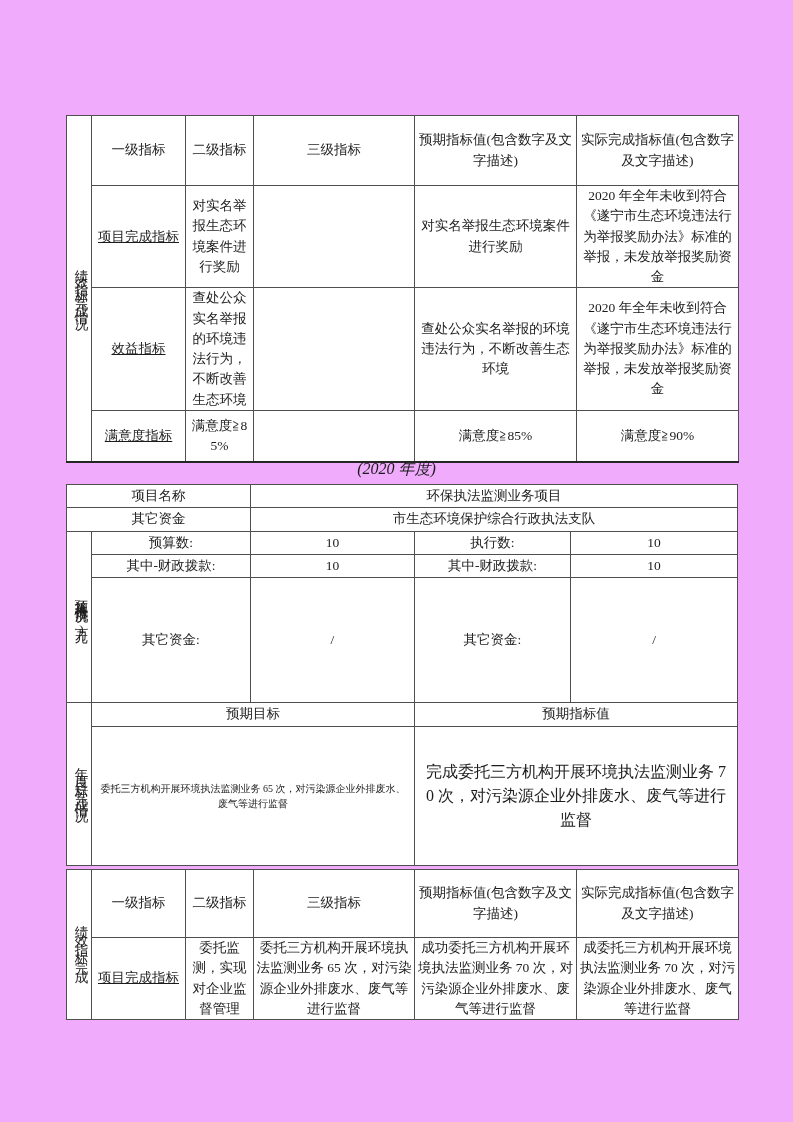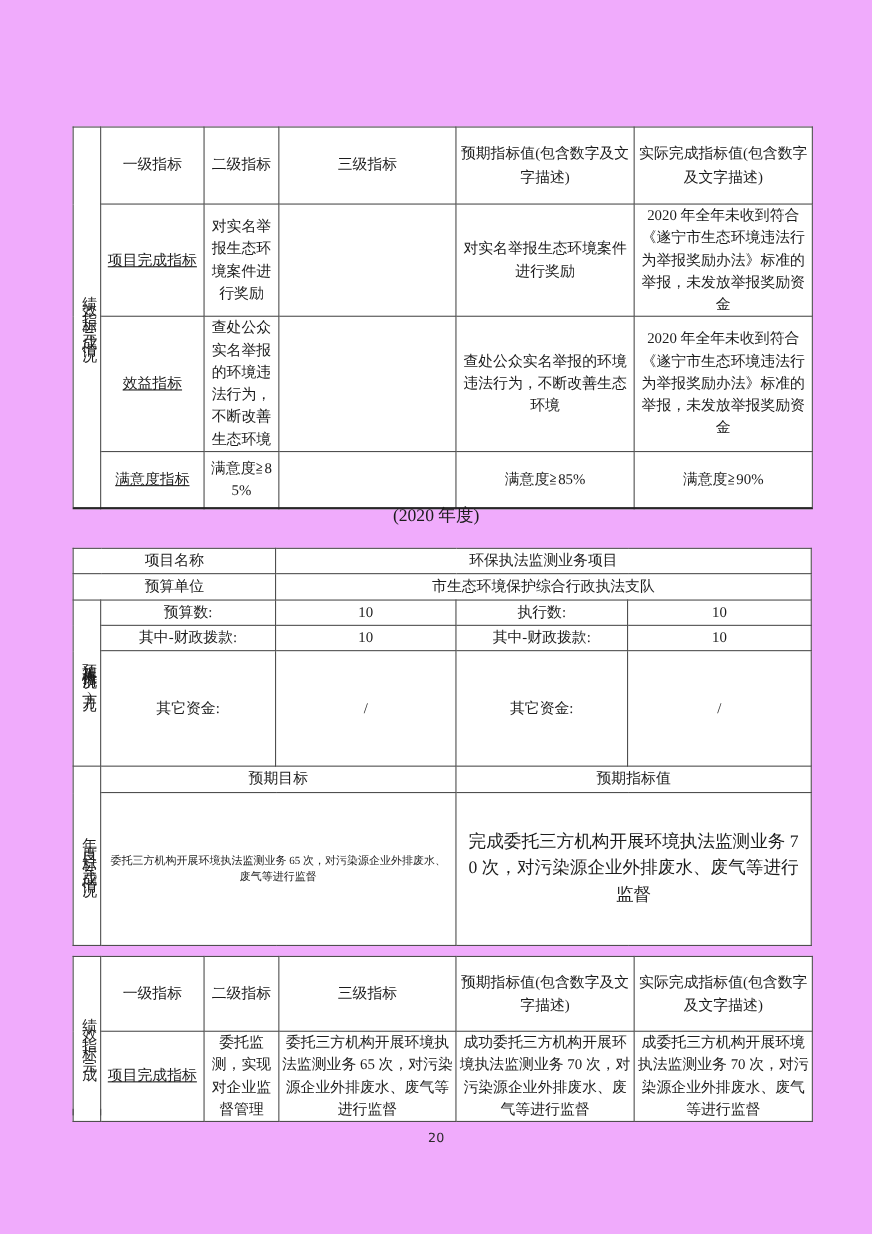--- a/index.html
+++ b/index.html
@@ -24,21 +24,21 @@
   }
   .ls2{letter-spacing:2px;}
   .ls6{letter-spacing:6px;}
   .ls7{letter-spacing:7px;}
   .ls9{letter-spacing:9px;}
   .title{
     position:absolute;left:0;top:413px;width:793px;text-align:center;
     font-size:22px;font-weight:bold;letter-spacing:1px;
   }
   .subtitle{
-    position:absolute;left:0;top:459px;width:793px;text-align:center;font-size:16px;
+    position:absolute;left:0;top:459px;width:793px;text-align:center;font-size:16px;font-style:italic;
   }
   .pageno{
     position:absolute;left:0;top:1027px;width:793px;text-align:center;
     font-size:11.5px;font-family:"DejaVu Sans","Liberation Sans",sans-serif;color:#2a2a2a;
   }
   .cut-edge{
     position:absolute;left:66px;top:1008px;width:24px;height:6px;
     border-left:1px solid #4f4f4f;border-right:1px solid #4f4f4f;
   }
 </style>
@@ -86,53 +86,53 @@
         <td class="sm">满意度≧85%</td>
         <td class="sm"></td>
         <td class="sm">满意度≧85%</td>
         <td class="sm">满意度≧90%</td>
       </tr>
     </tbody>
   </table>
 
   <div class="subtitle">(2020 年度)</div>
 
-  <table class="t t2" style="left:66px;top:498px;width:671px;">
+  <table class="t t2" style="left:66px;top:484px;width:671px;">
     <colgroup>
       <col style="width:25px">
         <col style="width:159px">
         <col style="width:164px">
       <col style="width:156px">
         <col style="width:167px">
     </colgroup>
     <tbody>
       <tr style="height:23px">
         <td colspan="2">项目名称</td>
         <td colspan="3">环保执法监测业务项目</td>
       </tr>
       <tr style="height:24px">
-        <td colspan="2">预算单位</td>
+        <td colspan="2">其它资金</td>
         <td colspan="3">市生态环境保护综合行政执法支队</td>
       </tr>
       <tr style="height:23px">
         <td class="side" rowspan="3">
           <div class="vtext ls2">预算执行情况(万元)</div>
         </td>
         <td>预算数:</td>
         <td class="num">10</td>
         <td>执行数:</td>
         <td class="num">10</td>
       </tr>
       <tr style="height:23px">
         <td>其中-财政拨款:</td>
         <td class="num">10</td>
         <td>其中-财政拨款:</td>
         <td class="num">10</td>
       </tr>
-      <tr style="height:105px">
+      <tr style="height:125px">
         <td>其它资金:</td>
         <td class="num">/</td>
         <td>其它资金:</td>
         <td class="num">/</td>
       </tr>
       <tr style="height:24px">
         <td class="side" rowspan="2">
           <div class="vtext ls6">年度目标完成情况</div>
         </td>
         <td colspan="2">预期目标</td>
@@ -170,15 +170,14 @@
         <td class="sm">委托监测，实现对企业监督管理</td>
         <td class="sm">委托三方机构开展环境执法监测业务 65 次，对污染源企业外排废水、废气等进行监督</td>
         <td class="sm">成功委托三方机构开展环境执法监测业务 70 次，对污染源企业外排废水、废气等进行监督</td>
         <td class="sm">成委托三方机构开展环境执法监测业务 70 次，对污染源企业外排废水、废气等进行监督</td>
       </tr>
     </tbody>
   </table>
 
   <div class="cut-edge"></div>
 
-  <div class="pageno">20</div>
 
 </div>
 
 </body></html>

